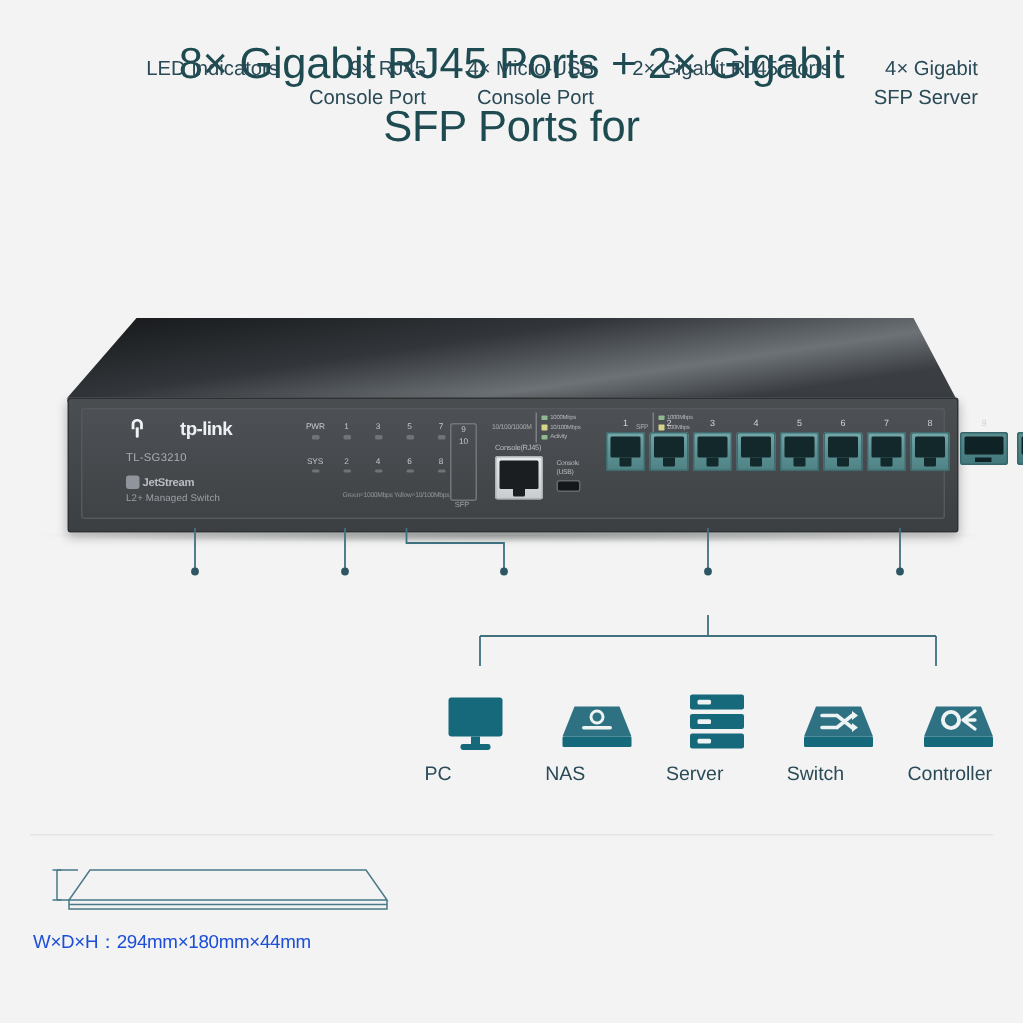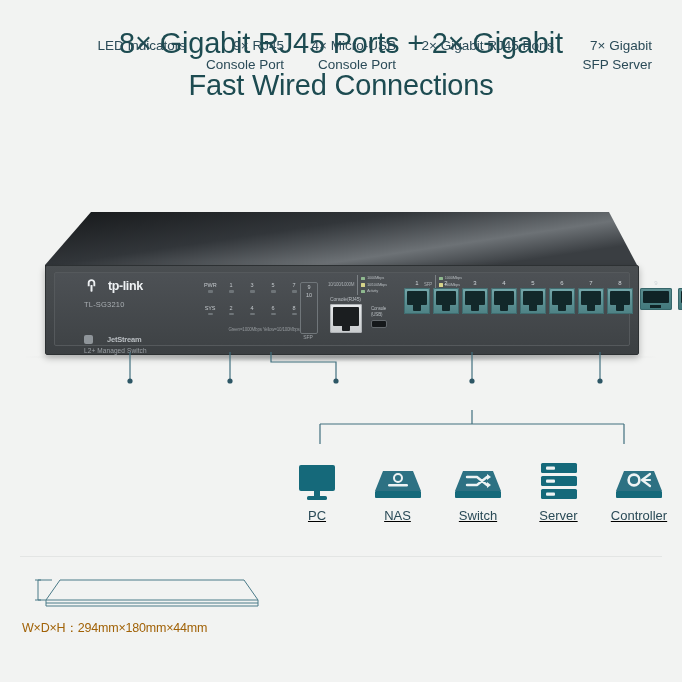--- a/index.html
+++ b/index.html
@@ -79,40 +79,40 @@
 
   
   .brand {
     position: absolute;
     left: 38px; top: 12px;
     width: 110px;
   }
   .brand-logo {
     display: flex;
     align-items: center;
-    gap: 9px;
+    gap: 21px;
     color: #e9ecee;
   }
   .brand-logo .bmark { width: 15px; height: 15px; }
   .brand-logo .btext {
     font-size: 12.5px;
     font-weight: 700;
     letter-spacing: -0.4px;
     color: #eef1f3;
   }
   .brand-model {
     margin-top: 7px;
     font-size: 7.5px;
     color: #a9aeb2;
     letter-spacing: .2px;
   }
   .brand-jet {
-    margin-top: 26px;
-    display: flex;
-    gap: 14px;
+    margin-top: 8px;
+    display: flex;
+    gap: 2px;
   }
   .brand-jet .jicon {
     width: 9px; height: 9px;
     border-radius: 2px;
     background: #8f959a;
   }
   .brand-jet .jtext {
     font-size: 7.5px;
     color: #b9bec2;
     font-weight: 700;
@@ -377,22 +377,21 @@
   .devices {
     position: absolute;
     left: 283px;
     top: 455px;
     width: 390px;
     display: flex;
     justify-content: space-between;
   }
   .dev-item {
     width: 68px;
-    text-align: center;
-    text-decoration: underline;
+    text-align: left;
   }
   .dev-ic {
     height: 48px;
     display: flex;
     align-items: flex-end;
     justify-content: center;
   }
   .dev-name {
     margin-top: 5px;
     font-size: 13px;
@@ -403,42 +402,42 @@
   
   .dims {
     position: absolute;
     left: 22px;
     top: 570px;
     width: 300px;
   }
   .dim-text {
     margin-top: 6px;
     font-size: 12.5px;
-    color: #a16207;
+    color: #1d4ed8;
     letter-spacing: -.2px;
     white-space: nowrap;
   }
   .divider {
     position: absolute;
     left: 20px;
     top: 556px;
     width: 642px;
     height: 1px;
     background: #e3e5e4;
   }
   svg { display: block; }
 </style>
 </head>
 <body>
 
 <div class="page">
 
   <div class="headline">
     <span class="ln">8× Gigabit RJ45 Ports + 2× Gigabit</span>
-    <span class="ln">Fast Wired Connections</span>
+    <span class="ln">SFP Ports for</span>
   </div>
 
   <div class="dev-shadow"></div>
   <div class="device">
 
     <svg class="dev-top" width="616" height="62" viewBox="0 0 616 62">
       <defs>
         <linearGradient id="topg" x1="0" y1="0" x2="1" y2="0.6">
           <stop offset="0%" stop-color="#16181a"></stop>
           <stop offset="45%" stop-color="#32363a"></stop>
@@ -675,21 +674,21 @@
     <span>Console Port</span>
   </div>
   <div class="callout-label cl-usb">
     <span>4× Micro-USB</span><br>
     <span>Console Port</span>
   </div>
   <div class="callout-label cl-8g">
     <span>2× Gigabit RJ45 Ports</span>
   </div>
   <div class="callout-label cl-2g">
-    <span>7× Gigabit</span><br>
+    <span>4× Gigabit</span><br>
     <span>SFP Server</span>
   </div>
 
   <svg style="position:absolute;left:0;top:410px;width:682px;height:48px" viewBox="0 0 682 48">
     <path d="M472 0 L472 14 M320 14 L624 14 M320 14 L320 34 M624 14 L624 34" stroke="#41707f" stroke-width="1.2" fill="none" stroke-linejoin="round"></path>
     <path d="M320 14 Q320 14 320 14" fill="none"></path>
   </svg>
 
   <div class="devices">
 
@@ -707,46 +706,46 @@
     <div class="dev-item">
       <div class="dev-ic">
         <svg width="54" height="40" viewBox="0 0 54 40">
           <path d="M12 8 L42 8 L50 28 L4 28 Z" fill="#2d7183"></path>
           <rect x="4" y="28" width="46" height="7" rx="1" fill="#15697a"></rect>
           <circle cx="27" cy="15" r="4" fill="none" stroke="#eef3f4" stroke-width="2"></circle>
           <rect x="17" y="21" width="20" height="2.4" rx="1.2" fill="#eef3f4"></rect>
         </svg>
       </div>
       <div class="dev-name">NAS</div>
-    </div>
-
-    <div class="dev-item">
-      <div class="dev-ic">
-        <svg width="54" height="40" viewBox="0 0 54 40">
-          <path d="M12 8 L42 8 L50 28 L4 28 Z" fill="#2d7183"></path>
-          <rect x="4" y="28" width="46" height="7" rx="1" fill="#15697a"></rect>
-          <path d="M16 14 L26 14 M26 14 L36 22 M16 22 L26 22 M26 22 L36 14" stroke="#eef3f4" stroke-width="2.4" fill="none" stroke-linecap="round"></path>
-          <path d="M36 11 L40 14 L36 17 Z M36 19 L40 22 L36 25 Z" fill="#eef3f4"></path>
-        </svg>
-      </div>
-      <div class="dev-name">Switch</div>
     </div>
 
     <div class="dev-item">
       <div class="dev-ic">
         <svg width="46" height="42" viewBox="0 0 46 42">
           <rect x="5" y="2" width="36" height="10" rx="1.5" fill="#15697a"></rect>
           <rect x="5" y="15" width="36" height="10" rx="1.5" fill="#15697a"></rect>
           <rect x="5" y="28" width="36" height="10" rx="1.5" fill="#15697a"></rect>
           <rect x="10" y="5.5" width="9" height="3.2" rx="1" fill="#eef3f4"></rect>
           <rect x="10" y="18.5" width="9" height="3.2" rx="1" fill="#eef3f4"></rect>
           <rect x="10" y="31.5" width="9" height="3.2" rx="1" fill="#eef3f4"></rect>
         </svg>
       </div>
       <div class="dev-name">Server</div>
+    </div>
+
+    <div class="dev-item">
+      <div class="dev-ic">
+        <svg width="54" height="40" viewBox="0 0 54 40">
+          <path d="M12 8 L42 8 L50 28 L4 28 Z" fill="#2d7183"></path>
+          <rect x="4" y="28" width="46" height="7" rx="1" fill="#15697a"></rect>
+          <path d="M16 14 L26 14 M26 14 L36 22 M16 22 L26 22 M26 22 L36 14" stroke="#eef3f4" stroke-width="2.4" fill="none" stroke-linecap="round"></path>
+          <path d="M36 11 L40 14 L36 17 Z M36 19 L40 22 L36 25 Z" fill="#eef3f4"></path>
+        </svg>
+      </div>
+      <div class="dev-name">Switch</div>
     </div>
 
     <div class="dev-item">
       <div class="dev-ic">
         <svg width="54" height="40" viewBox="0 0 54 40">
           <path d="M12 8 L42 8 L50 28 L4 28 Z" fill="#2d7183"></path>
           <rect x="4" y="28" width="46" height="7" rx="1" fill="#15697a"></rect>
           <circle cx="22" cy="17" r="5.4" fill="none" stroke="#eef3f4" stroke-width="2.6"></circle>
           <path d="M30 17 L38 11 M30 17 L38 17 M30 17 L38 23" stroke="#eef3f4" stroke-width="2.2" fill="none" stroke-linecap="round"></path>
         </svg>

